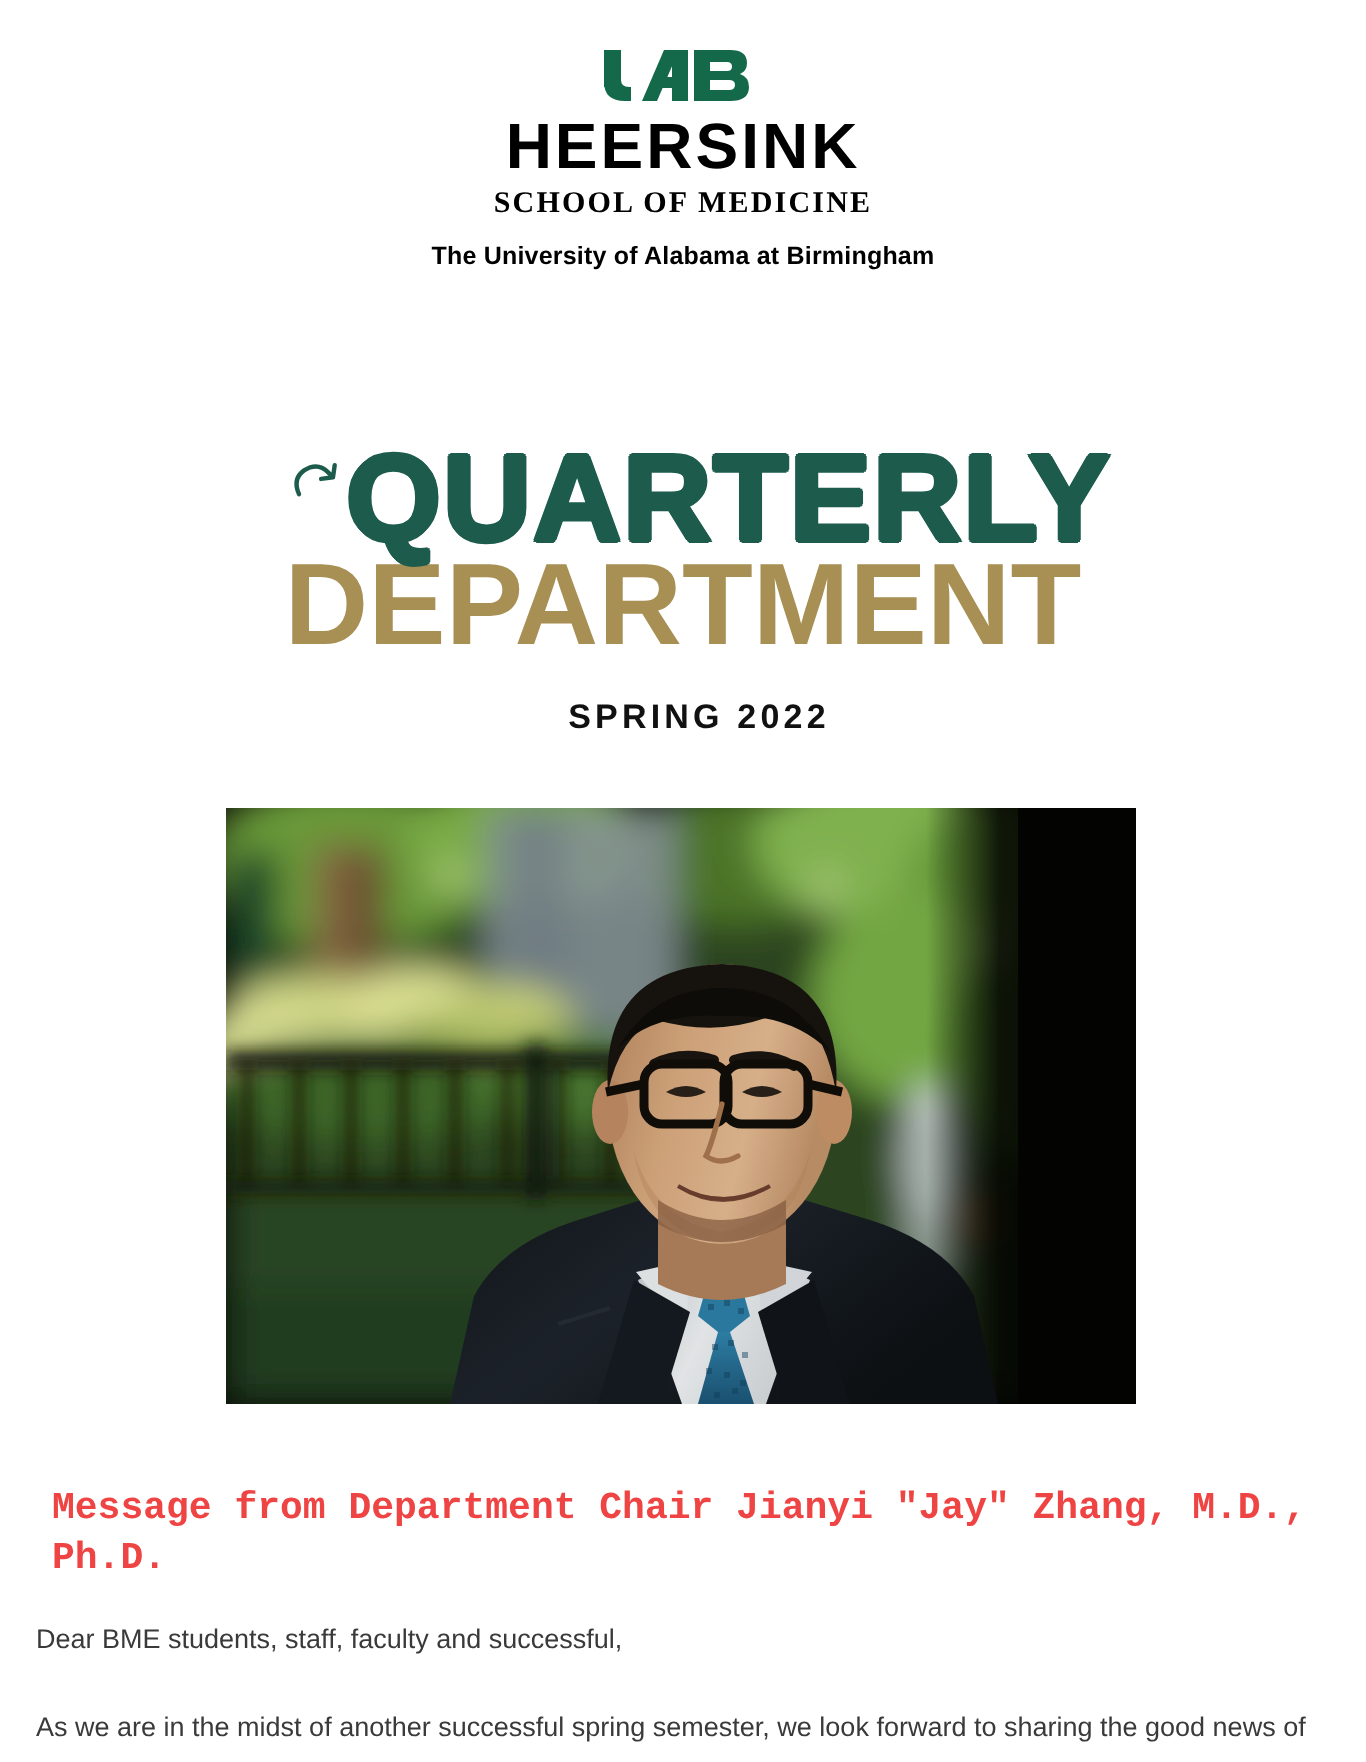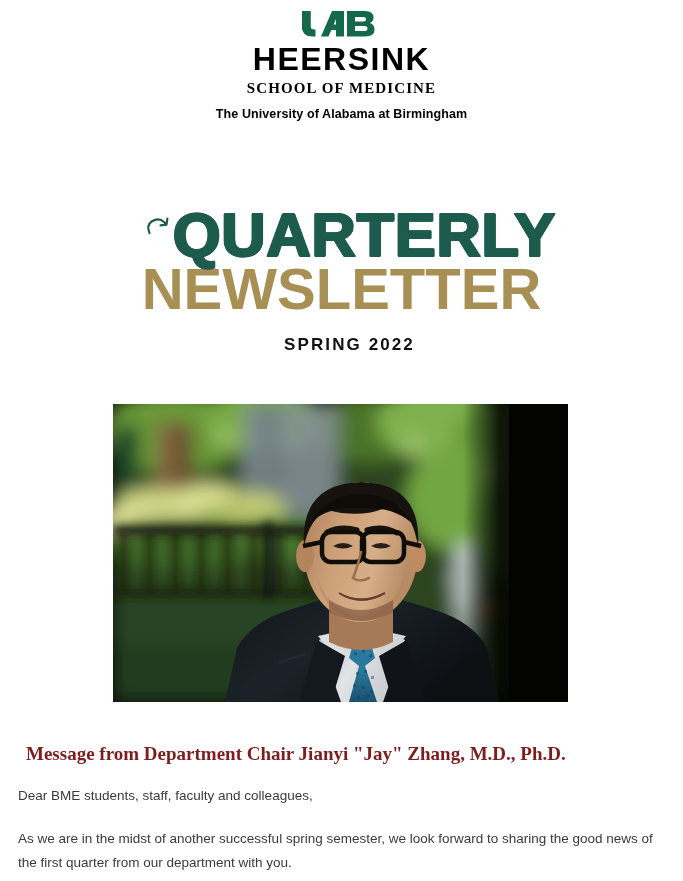--- a/index.html
+++ b/index.html
@@ -13,21 +13,21 @@
     height: 881px;
     position: relative;
     overflow: hidden;
     font-family: "Liberation Sans", sans-serif;
     color: #222222;
   }
 
   
   .masthead {
     width: 100%;
-    padding-top: 9px;
+    padding-top: 23px;
     text-align: center;
   }
   .uab-mark {
     display: block;
     margin: 0 auto;
     width: 86px;
     height: 30px;
   }
   .heersink {
     font-family: "Liberation Sans", sans-serif;
@@ -135,24 +135,24 @@
   }
 
   
   .message-section {
     position: absolute;
     left: 0;
     top: 742px;
     width: 683px;
   }
   .message-heading {
-    font-family: Liberation Serif, serif;
+    font-family: Liberation Mono, monospace;
     font-weight: bold;
     font-size: 19px;
-    color: #7f1d1d;
+    color: #ef4444;
     margin-left: 26px;
     line-height: 1.3;
   }
   .salutation {
     font-family: "Liberation Sans", sans-serif;
     font-size: 13.5px;
     color: #3a3a3a;
     margin-left: 18px;
     margin-top: 19px;
     line-height: 1.45;
@@ -195,21 +195,21 @@
 
 <div class="title-block">
 
   <div class="quarterly-wrap">
     <div class="quarterly">QUARTERLY</div>
     <svg class="q-glyph" viewBox="0 0 40 40" aria-hidden="true">
       <path d="M10 26 q-4 -9 3 -14 q8 -5 14 1 l3 3 M30 16 l1 -7 M30 16 l-7 1" fill="none" stroke="#1d5c4d" stroke-width="2.6" stroke-linecap="round" stroke-linejoin="round"></path>
     </svg>
   </div>
 
-  <div class="newsletter">NEWSLETTER</div>
+  <div class="newsletter">DEPARTMENT</div>
   <div class="season">SPRING 2022</div>
 </div>
 
 <div class="photo-frame">
   <svg viewBox="0 0 455 298" preserveAspectRatio="xMidYMid slice" aria-hidden="true">
     <defs>
       <filter id="blurBg" x="-20%" y="-20%" width="140%" height="140%">
         <feGaussianBlur stdDeviation="9"></feGaussianBlur>
       </filter>
       <filter id="blurSoft" x="-20%" y="-20%" width="140%" height="140%">
@@ -371,15 +371,15 @@
 
       <path d="M216 196 q32 20 64 0 v12 q-32 18 -64 0 z" fill="#8d6245" opacity="0.75"></path>
     </g>
 
     <rect x="0" y="0" width="455" height="298" fill="#0a1408" opacity="0.06"></rect>
   </svg>
 </div>
 
 <div class="message-section">
   <div class="message-heading">Message from Department Chair Jianyi "Jay" Zhang, M.D., Ph.D.</div>
-  <div class="salutation">Dear BME students, staff, faculty and colleagues,</div>
+  <div class="salutation">Dear BME students, staff, faculty and successful,</div>
   <div class="body-paragraph">As we are in the midst of another successful spring semester, we look forward to sharing the good news of the first quarter from our department with you.</div>
 </div>
 
 </body></html>

